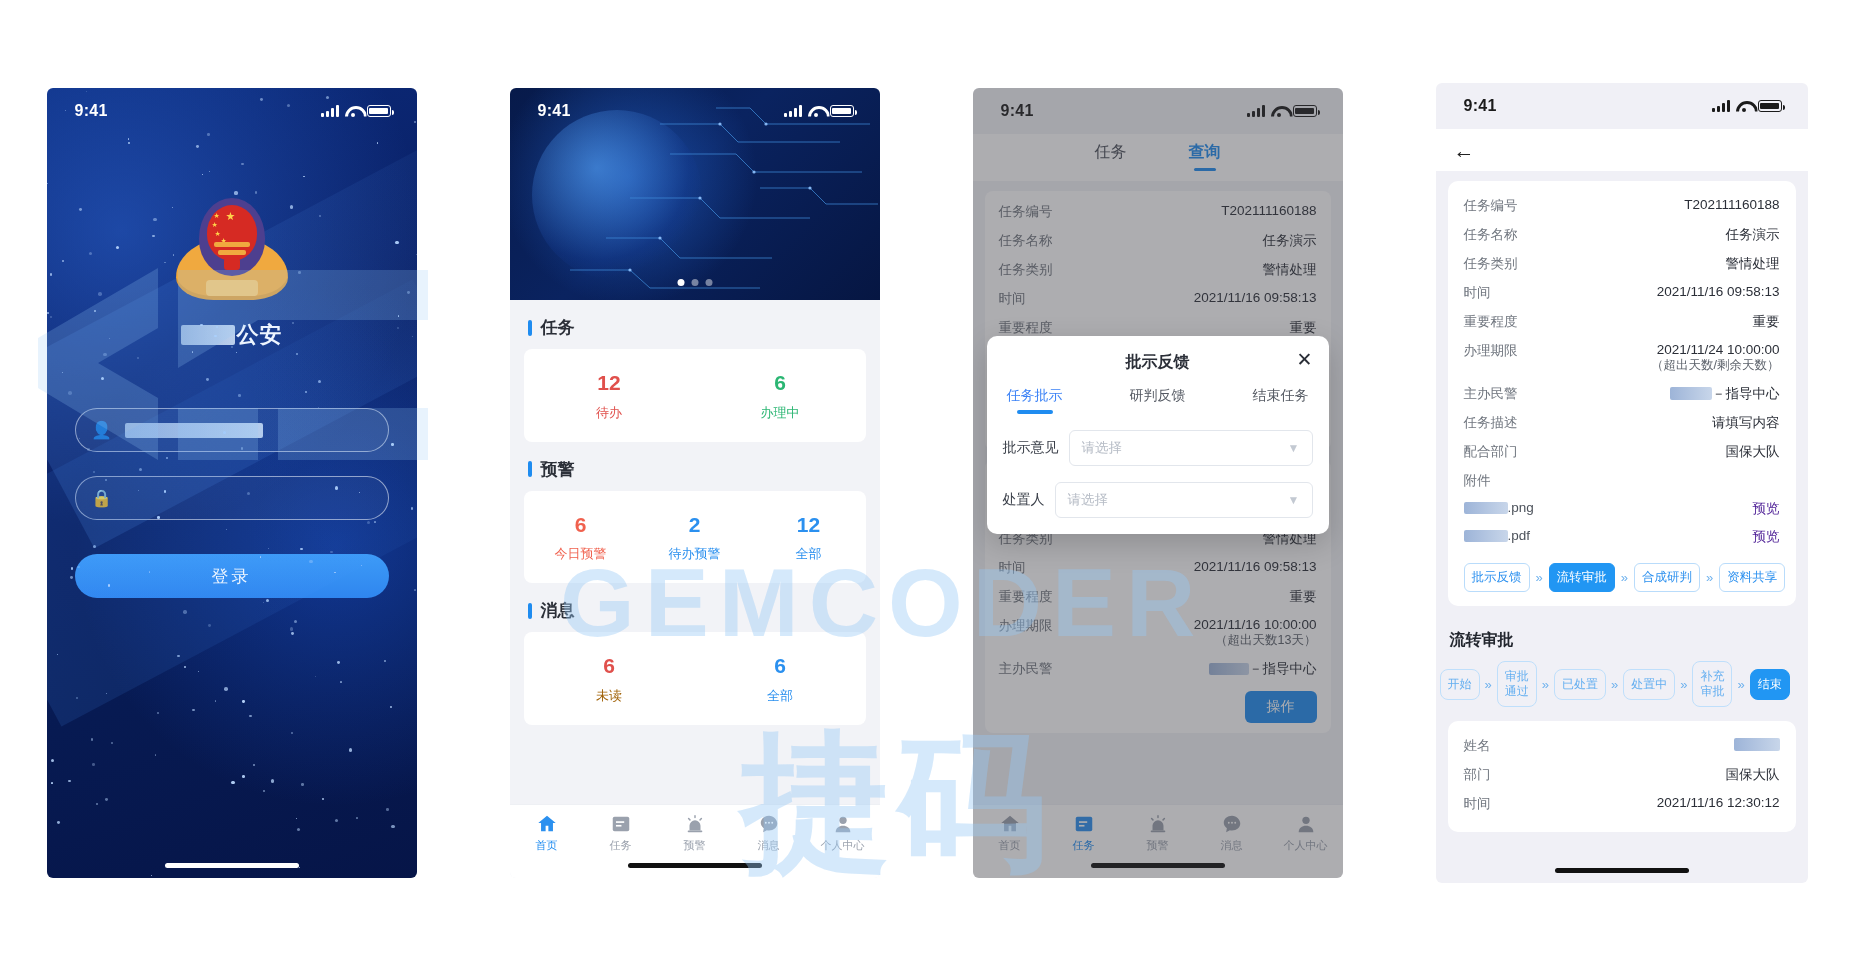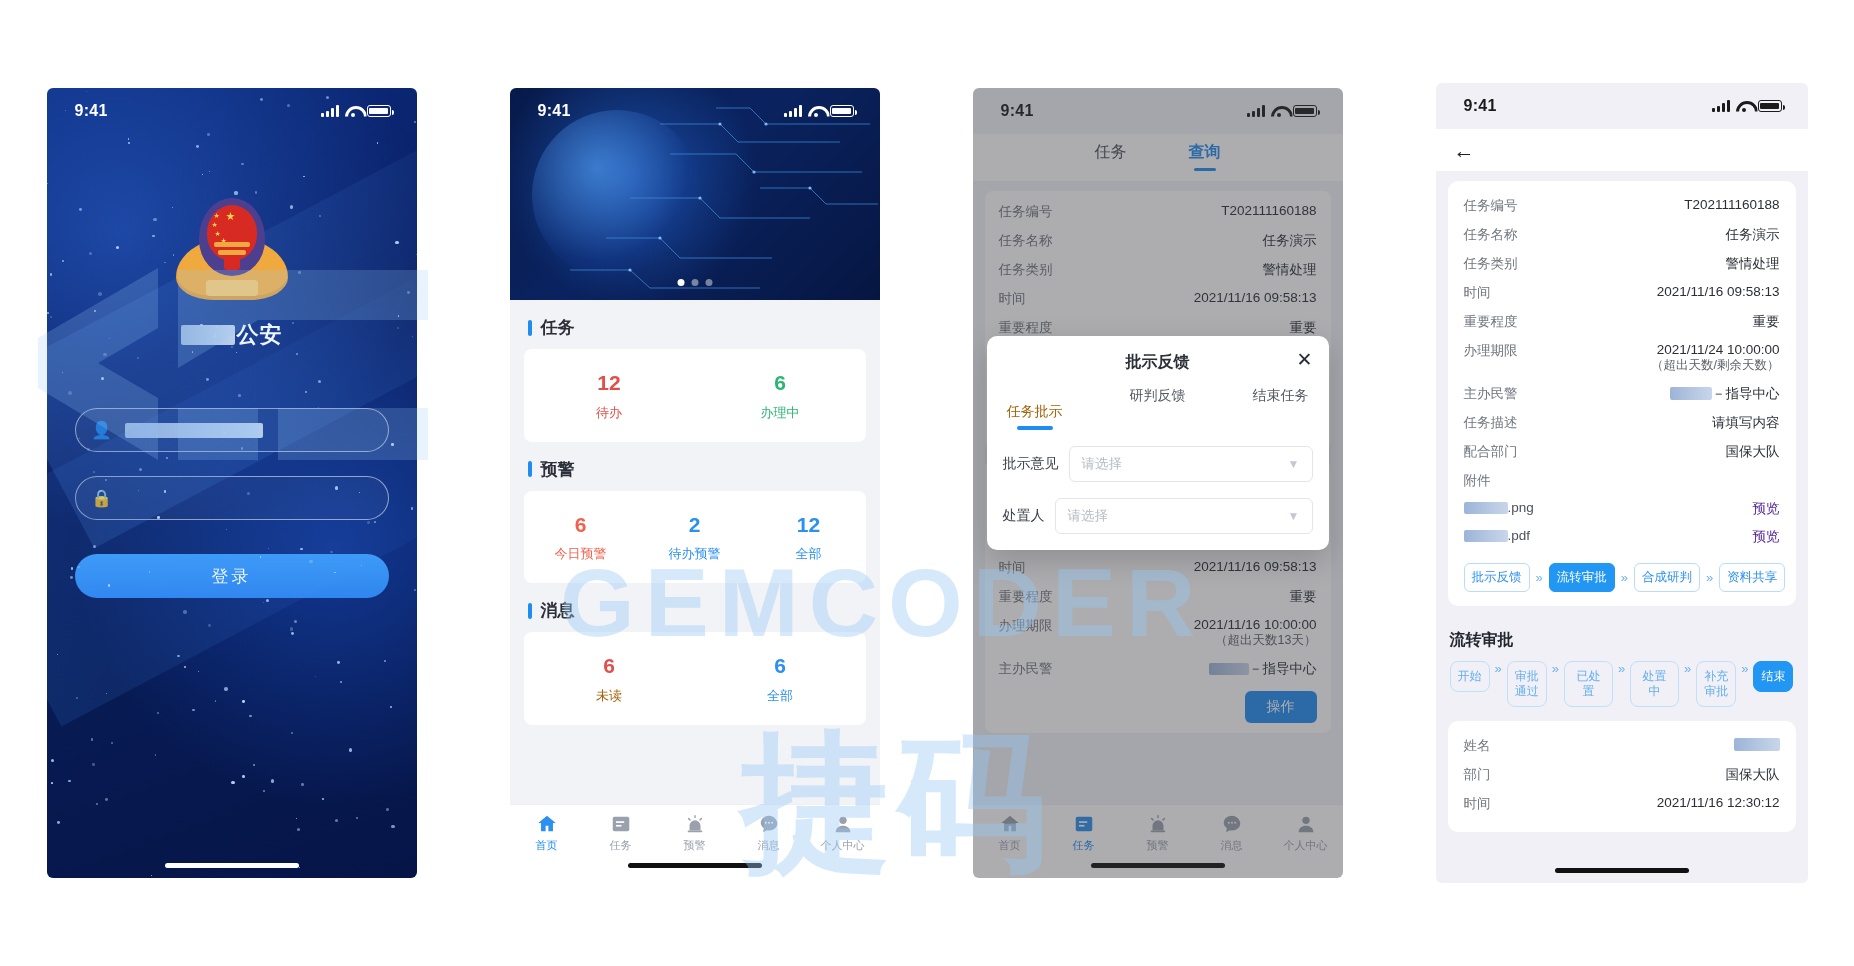--- a/index.html
+++ b/index.html
@@ -201,21 +201,21 @@
 
   .modal {
     position:absolute; z-index:6; left: 14px; right: 14px; top: 248px;
     background:#fff; border-radius: 10px; padding: 16px 16px 16px;
     box-shadow: 0 10px 30px rgba(0,0,0,.18);
   }
   .modal-head { position:relative; text-align:center; font-size:16px; font-weight:bold; color:#2b2f38; }
   .modal-close { position:absolute; right:0; top:-2px; font-size:19px; color:#2b2f38; line-height:1; cursor:pointer; }
   .modal-tabs { display:flex; justify-content:space-between; margin: 14px 4px 0; font-size: 14px; color:#555a63; }
   .modal-tabs .mt { position:relative; padding-bottom: 9px; }
-  .modal-tabs .mt.on { color:#a16207;margin-top:16px; }
+  .modal-tabs .mt.on { color:#3b82f6; }
   .modal-tabs .mt.on::after{
     content:""; position:absolute; left:50%; transform:translateX(-50%); bottom:0;
     width:36px;height:4px;background:#1f8cf0;border-radius:2px;
   }
   .frow { display:flex; align-items:center; gap:10px; margin-top: 16px; }
   .frow .flab { font-size:14px; color:#3b404a; flex:0 0 auto; }
   .select {
     flex:1; height: 36px; border:1px solid #e2e6ec; border-radius:6px;
     display:flex; align-items:center; padding: 0 12px; font-size:13.5px; color:#b6bcc6;
     justify-content: space-between; background:#fff;
@@ -240,21 +240,21 @@
   .navbar .ntitle { position:absolute; left:0; right:0; text-align:center; font-size:17px; font-weight:bold; color:#1b1b1b; }
   .panel { background:#fff; margin: 10px 12px; border-radius: 10px; padding: 10px 16px 14px; }
   .chips { display:flex; align-items:center; gap:6px; flex-wrap: nowrap; margin-top: 12px; }
   .chip {
     border:1px solid #b9dcfb; color:#2b90ef; font-size:12.5px;
     padding: 5px 7px; border-radius: 6px; white-space: nowrap; cursor:pointer;
   }
   .chip.on { background:#2196f3; border-color:#2196f3; color:#fff; }
   .arrowsep { color:#6fb2ee; font-size:13px; }
   .flowtitle { font-size: 16px; font-weight: bold; color:#22262e; padding: 14px 14px 0; }
-  .flow { display:flex; align-items:flex-start; gap:5px; padding: 10px 14px 2px; }
+  .flow { display:flex; align-items:center; gap:5px; padding: 10px 4px 2px; }
   .fnode {
     border:1px solid #bfdffb; border-radius: 8px; color:#63aef0; font-size:12px;
     min-width: 40px; padding: 7px 7px; text-align:center; line-height:1.25; cursor:pointer;
   }
   .fnode.on { background:#2196f3; border-color:#2196f3; color:#fff; }
   .attach-row { display:flex; justify-content:space-between; font-size:13.5px; padding: 5px 0; }
   .attach-row .name { color:#4c525b; }
   .attach-row .prev { color:#4c1d95; cursor:pointer; }
 
   

